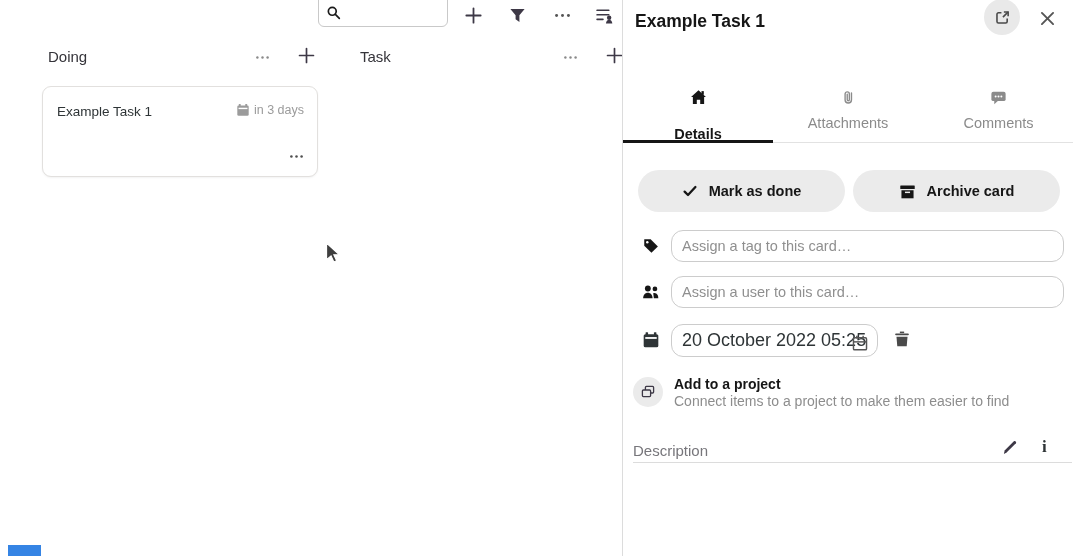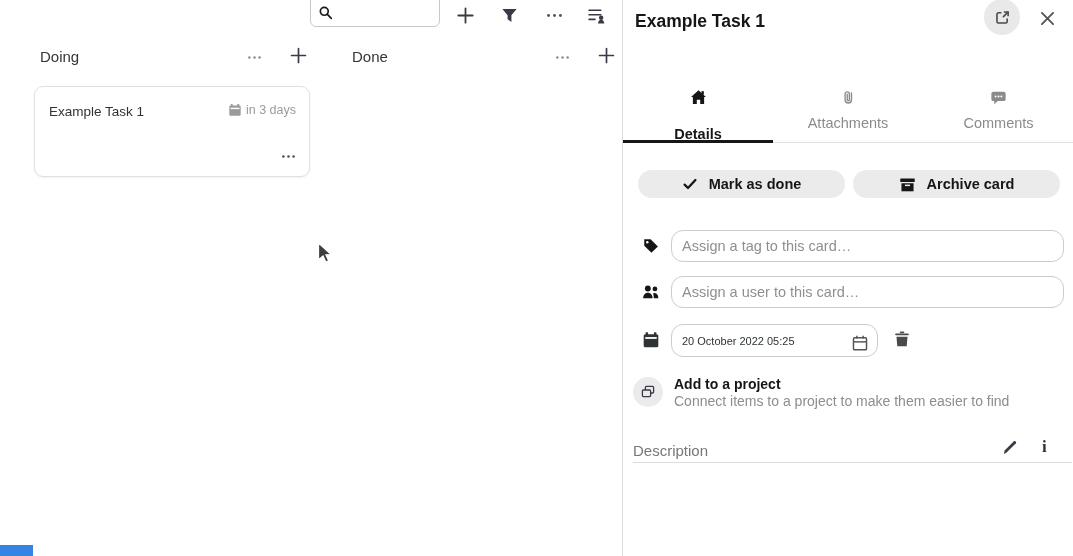--- a/index.html
+++ b/index.html
@@ -18,40 +18,40 @@
   
   #panel{position:absolute;left:622px;top:0;width:451px;height:556px;background:#fff;border-left:1px solid #dcdcdc;box-sizing:border-box;}
   .panel-title{font-size:17.5px;font-weight:700;color:#161616;}
   .panel-sub{font-size:13.5px;color:#44424a;}
   .circle-btn{width:36px;height:36px;border-radius:50%;background:#e9e9e9;border:none;display:flex;align-items:center;justify-content:center;cursor:pointer;}
   .tabs{border-bottom:1px solid #e2e2e2;}
   .tab{display:flex;flex-direction:column;align-items:center;gap:9px;cursor:pointer;padding-top:5px;box-sizing:border-box;height:58px;}
   .tab-label{font-size:14.5px;color:#8b8b8b;}
   .tab.active .tab-label{color:#161616;font-weight:700;}
   .tab-underline{position:absolute;left:0;bottom:-1px;height:3px;width:150px;background:#161616;}
-  .pill{box-sizing:border-box;height:28px;border-radius:21px;background:#ebebeb;border:none;cursor:pointer;
+  .pill{box-sizing:border-box;height:42px;border-radius:21px;background:#ebebeb;border:none;cursor:pointer;
         display:flex;align-items:center;justify-content:center;gap:11px;font-family:inherit;}
   .pill-label{font-size:14.5px;font-weight:700;color:#161616;}
   .entry{box-sizing:border-box;background:#fff;border:1px solid #ccc;border-radius:12px;font-family:inherit;
          font-size:14.5px;color:#2e3436;padding:0 10px;outline:none;}
   .entry::placeholder{color:#8f8f8f;opacity:1;}
   .proj-badge{width:30px;height:30px;border-radius:50%;background:#ebebeb;display:flex;align-items:center;justify-content:center;}
   .proj-title{font-size:14px;font-weight:700;color:#161616;}
   .proj-sub{font-size:14px;color:#8d8d8d;}
   .desc-label{font-size:15px;color:#77767b;}
   .desc-placeholder{font-size:15px;color:#8f8f8f;}
   .divider{background:#dcdcdc;height:1px;}
   .info-glyph{font-family:"Liberation Serif","DejaVu Serif",serif;font-weight:700;font-size:17px;color:#2e3436;line-height:1;}
 </style>
 </head>
 <body>
 
 <div id="app">
 
-  <div class="abs" style="left:0;top:0;width:622px;height:556px;">
+  <div class="abs" style="left:8px;top:0;width:622px;height:556px;">
 
     <div class="abs search-entry" style="left:310px;top:-8px;width:130px;height:35px;">
       <svg class="icon abs" style="left:7px;top:12px;" width="15" height="15" viewBox="0 0 16 16">
         <g fill="none" stroke="#1a1a1a" stroke-width="1.8">
           <circle cx="6.7" cy="6.7" r="4.2"></circle>
             <path d="M10 10l4.2 4.2" stroke-linecap="round"></path>
         </g>
       </svg>
       <input class="abs" style="left: 26px; top: 8px; width: 96px; border: none; outline: none; font-family: inherit; font-size: 13px; background: transparent;" value="">
     </div>
@@ -99,21 +99,21 @@
             <circle cx="12.8" cy="8" r="1.15"></circle>
           </g>
       </svg>
     </button>
     <button class="iconbtn abs" style="left:287px;top:44px;">
       <svg class="icon" width="19" height="19" viewBox="0 0 18 18">
         <path d="M9 2.4v13.2M2.4 9h13.2" stroke="#3d3846" stroke-width="1.6" stroke-linecap="round" fill="none"></path>
       </svg>
     </button>
 
-    <div class="abs col-title" style="left:352px;top:48px;">Done</div>
+    <div class="abs col-title" style="left:352px;top:48px;">Task</div>
     <button class="iconbtn abs" style="left:552px;top:47px;">
       <svg class="icon" width="17" height="17" viewBox="0 0 16 16">
         <g fill="#8a8a8a">
             <circle cx="3.2" cy="8" r="1.15"></circle>
             <circle cx="8" cy="8" r="1.15"></circle>
             <circle cx="12.8" cy="8" r="1.15"></circle>
           </g>
       </svg>
     </button>
     <button class="iconbtn abs" style="left:595px;top:44px;">
@@ -237,21 +237,21 @@
     <input class="entry abs" style="left: 48px; top: 276px; width: 393px; height: 32px;" placeholder="Assign a user to this card…">
 
     <svg class="icon abs" style="left:19px;top:331px;" width="18" height="18" viewBox="0 0 16 16">
       <g fill="#2e3436">
         <rect x="3.2" y="1" width="2.2" height="2.6" rx="0.6"></rect>
           <rect x="10.6" y="1" width="2.2" height="2.6" rx="0.6"></rect>
         <rect x="1.5" y="2.8" width="13" height="11.7" rx="1.5"></rect>
       </g>
       <rect x="2.9" y="5.4" width="10.2" height="1.6" fill="#fff"></rect>
     </svg>
-    <div class="entry abs" style="left:48px;top:324px;width:207px;height:33px;display:flex;align-items:center;font-size:11px;">
+    <div class="entry abs" style="left:48px;top:324px;width:207px;height:33px;display:flex;align-items:center;font-size:18px;">
       <span>20 October 2022 05:25</span>
       <button class="iconbtn abs" style="right:6px;top:7px;">
         <svg class="icon" width="18" height="18" viewBox="0 0 16 16">
           <g fill="none" stroke="#555" stroke-width="1.3">
             <rect x="2.2" y="3.4" width="11.6" height="10.6" rx="1"></rect>
             <path d="M2.2 7h11.6"></path>
               <path d="M5.2 1.6v2.4M10.8 1.6v2.4"></path>
           </g>
         </svg>
       </button>

